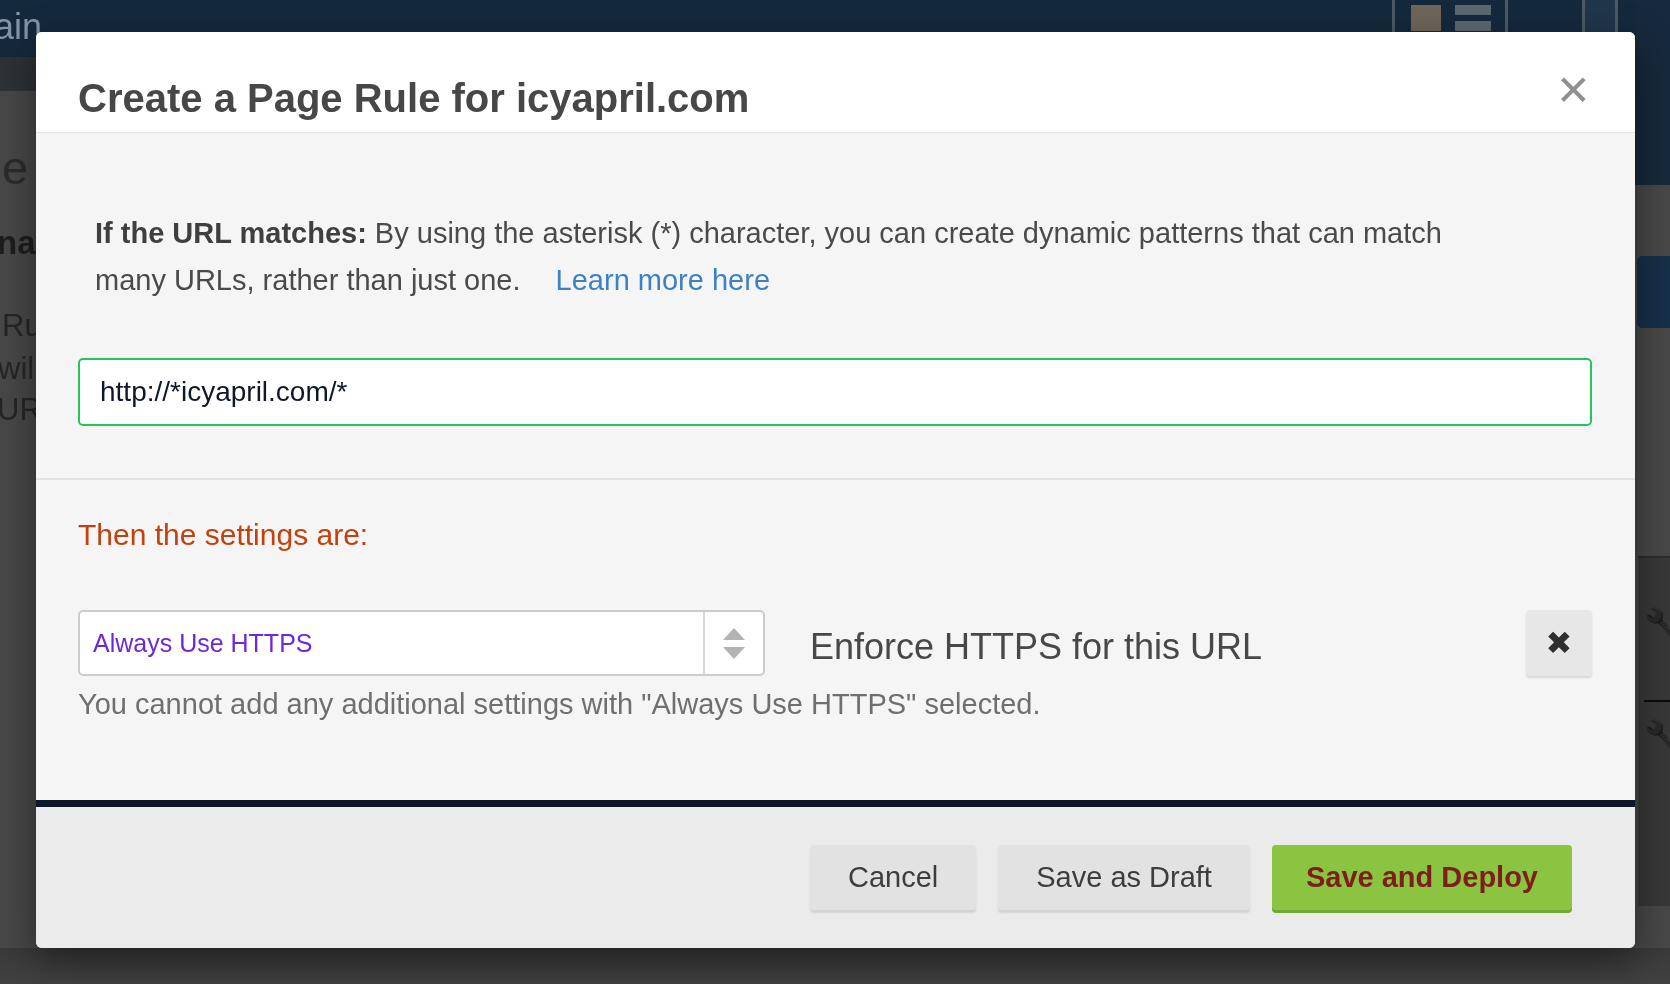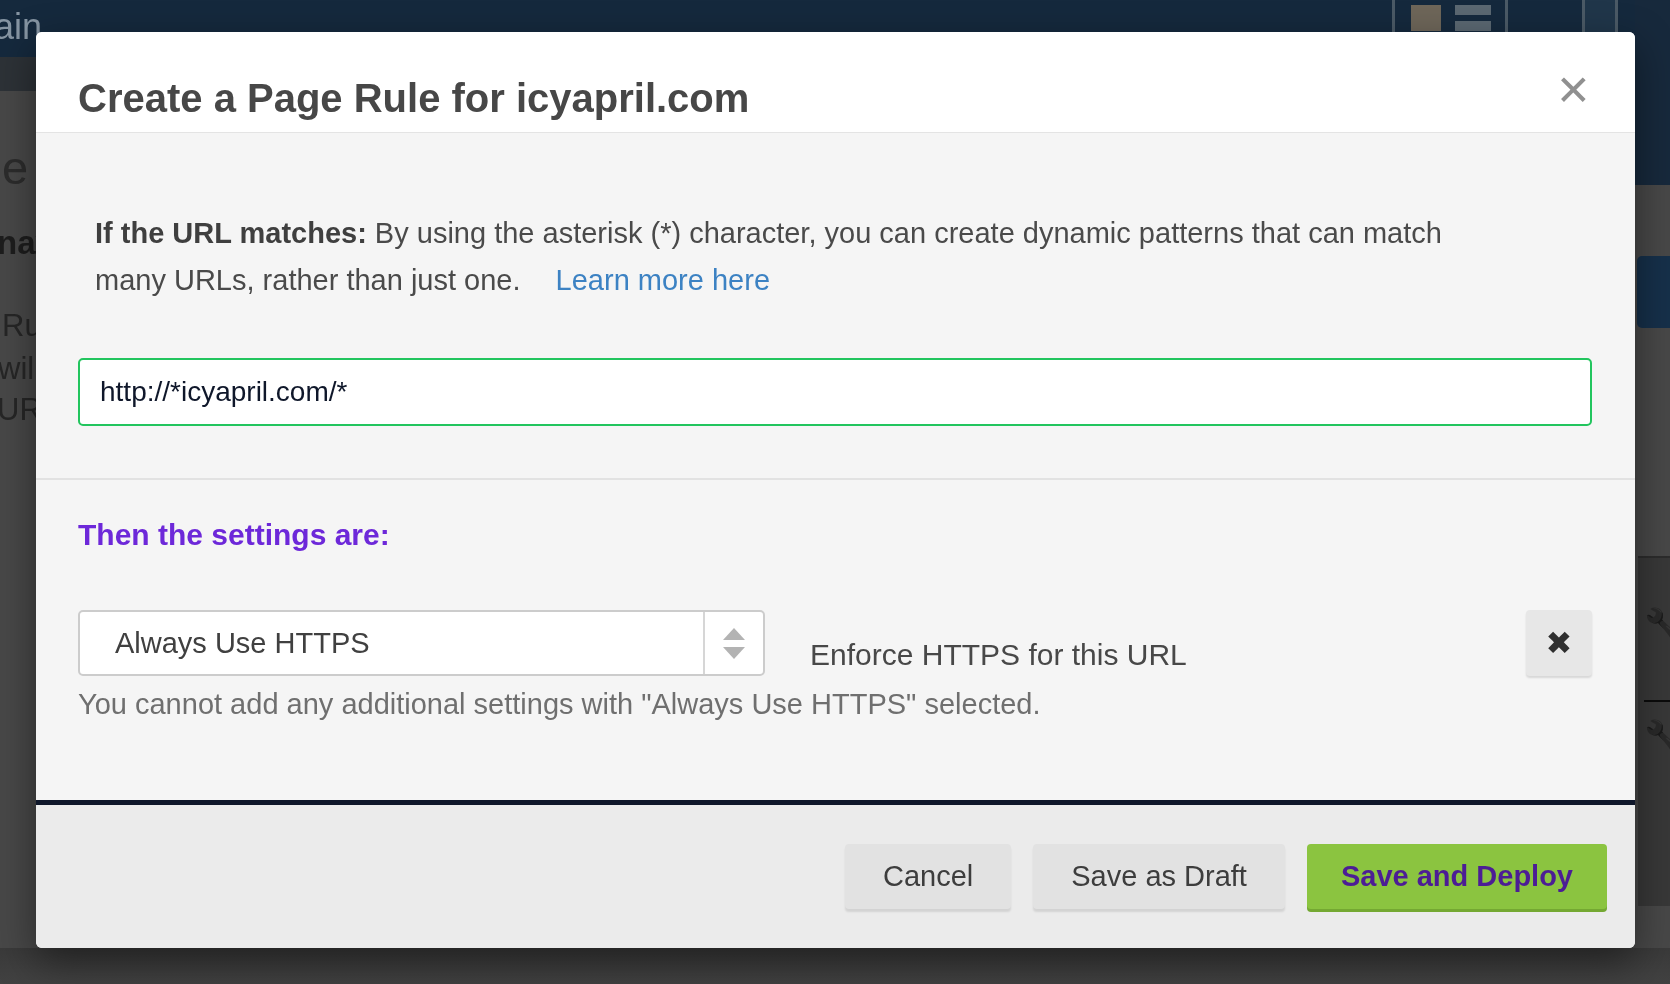--- a/index.html
+++ b/index.html
@@ -61,53 +61,53 @@
 
   .url-input { position:absolute; left:42px; top:326px; width:1514px; height:68px;
     background:#ffffff; border:2px solid #22c55e; border-radius:5px;
     padding:16px 20px; font-size:28px; color:#0f172a;
     font-family:"Liberation Sans","DejaVu Sans",sans-serif; }
 
   .section-divider { position:absolute; left:0; top:446px; width:100%; height:0;
     border-top:2px solid #e2e2e2; }
 
   .settings-heading { position:absolute; left:42px; top:486px; font-size:30px;
-    font-weight:bold; color:#6d28d9; }
+    font-weight:normal; color:#c2410c; }
 
   .setting-row { position:absolute; left:42px; top:578px; width:1514px; height:66px; }
   .setting-select { position:absolute; left:0; top:0; width:687px; height:66px;
     background:#ffffff; border:2px solid #cccccc; border-radius:5px;
     display:flex; align-items:center; cursor:pointer; }
-  .setting-select-label { padding-left:35px; font-size:29px; color:#404040;
+  .setting-select-label { padding-left:13px; font-size:25px; color:#6d28d9;
     flex:1; white-space:nowrap; overflow:hidden; }
   .setting-select-stepper { width:60px; height:100%; border-left:2px solid #d6d6d6;
     display:flex; flex-direction:column; align-items:center; justify-content:center; gap:7px; }
   .tri-up { width:0; height:0; border-left:11px solid transparent; border-right:11px solid transparent;
     border-bottom:12px solid #b3b3b3; }
   .tri-down { width:0; height:0; border-left:11px solid transparent; border-right:11px solid transparent;
     border-top:12px solid #b3b3b3; }
-  .setting-desc { position:absolute; left:732px; top:12px; height:66px; display:flex;
-    align-items:center; font-size:30px; color:#484848; white-space:nowrap; }
+  .setting-desc { position:absolute; left:732px; top:4px; height:66px; display:flex;
+    align-items:center; font-size:36px; color:#484848; white-space:nowrap; }
   .remove-btn { position:absolute; left:1448px; top:0; width:66px; height:66px;
     background:#e7e7e7; border:none; border-radius:4px; box-shadow:0 2px 2px rgba(0,0,0,0.12);
     font-size:32px; color:#2f2f2f; cursor:pointer; display:flex; align-items:center;
     justify-content:center; font-family:"DejaVu Sans",sans-serif; }
 
   .setting-helper { position:absolute; left:42px; top:656px; width:1500px;
     font-size:29px; color:#6f6f6f; }
 
   .modal-footer { position:absolute; left:0; bottom:0; width:100%; height:148px;
-    background:#ebebeb; border-top:5px solid #0f172a;
+    background:#ebebeb; border-top:7px solid #0f172a;
     display:flex; align-items:center; justify-content:flex-end; gap:22px;
-    padding-right:28px; }
+    padding-right:63px; }
   .btn { height:65px; border:none; border-radius:4px; font-size:29px; cursor:pointer;
     font-family:"Liberation Sans","DejaVu Sans",sans-serif; white-space:nowrap; }
   .btn-gray { background:#e2e2e2; color:#3d3d3d; box-shadow:0 3px 2px rgba(0,0,0,0.10);
     padding:0 38px; }
-  .btn-green { background:#8bc440; color:#4c1d95; font-weight:600;
+  .btn-green { background:#8bc440; color:#7f1d1d; font-weight:600;
     box-shadow:0 3px 0 #74a832; padding:0 34px; }
 </style>
 </head>
 <body>
 
 <div class="screen">
 
   <div class="backdrop"></div>
   <div class="topbar">
     <span class="topbar-fragment">ain.</span>

